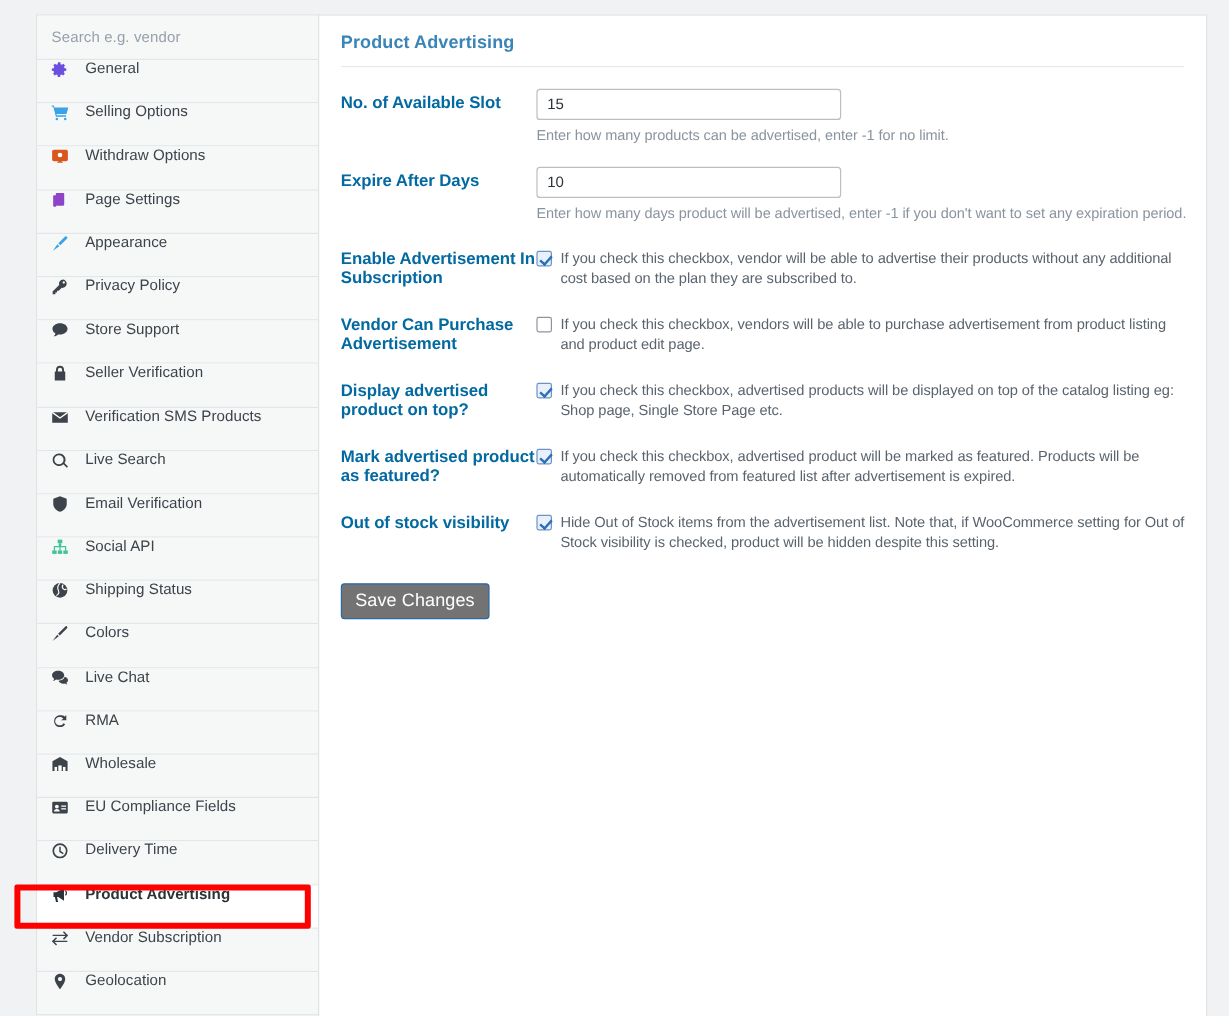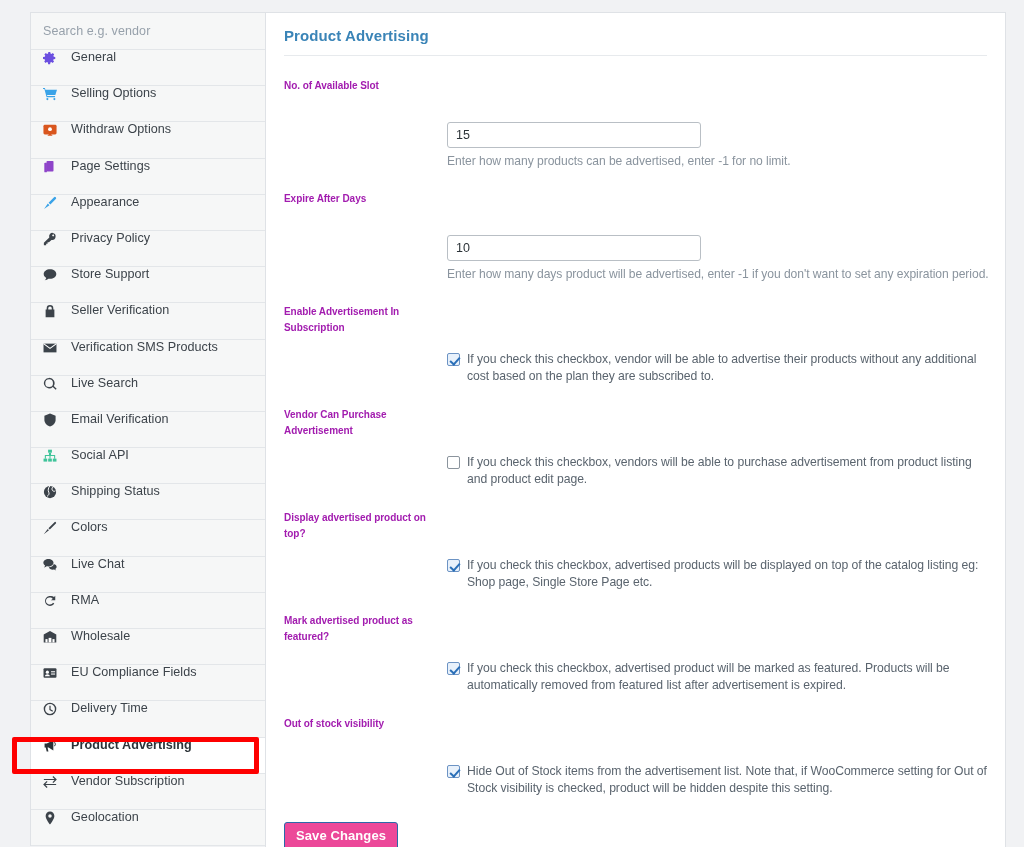--- a/index.html
+++ b/index.html
@@ -108,30 +108,29 @@
   .form {
     padding: 0 0 0 0;
   }
   .row {
     display: flex;
     padding: 0 10px 0 18px;
   }
   .row .lab {
     width: 163px;
     flex: 0 0 163px;
-    font-size: 10px;
+    font-size: 14px;
     font-weight: 700;
-    color: #a21caf;
+    color: #0369a1;
     line-height: 15.5px;
     letter-spacing: -.05px;
   }
   .row .field {
     flex: 1 1 auto;
     min-width: 0;
-    margin-top: 48px;
   }
   .row-text { padding-top: 18px; }
   .row-text .lab { padding-top: 4px; }
 
   input.txt {
     width: 254px;
     height: 26px;
     border: 1px solid #b9bfc5;
     border-radius: 3px;
     padding: 0 8px;
@@ -180,30 +179,29 @@
   }
   .cbtext {
     font-size: 12.2px;
     color: #5a646e;
     line-height: 17px;
     letter-spacing: -.05px;
   }
 
   .savewrap { padding: 25px 0 0 18px; }
   button.save {
-    background: #ec4899;
+    background: #737373;
     border: 1px solid #2a68a9;
     color: #ffffff;
-    font-size: 13px;
+    font-size: 15px;
     font-family: "Liberation Sans", sans-serif;
     padding: 5px 11px 6px 11px;
     border-radius: 3px;
     cursor: pointer;
     letter-spacing: .1px;
-    font-weight: bold;
   }
 </style>
 </head>
 <body>
 
 <div id="root">
   <div class="top-strip"></div>
 
   <div class="sidebar">
     <div class="search-row">

